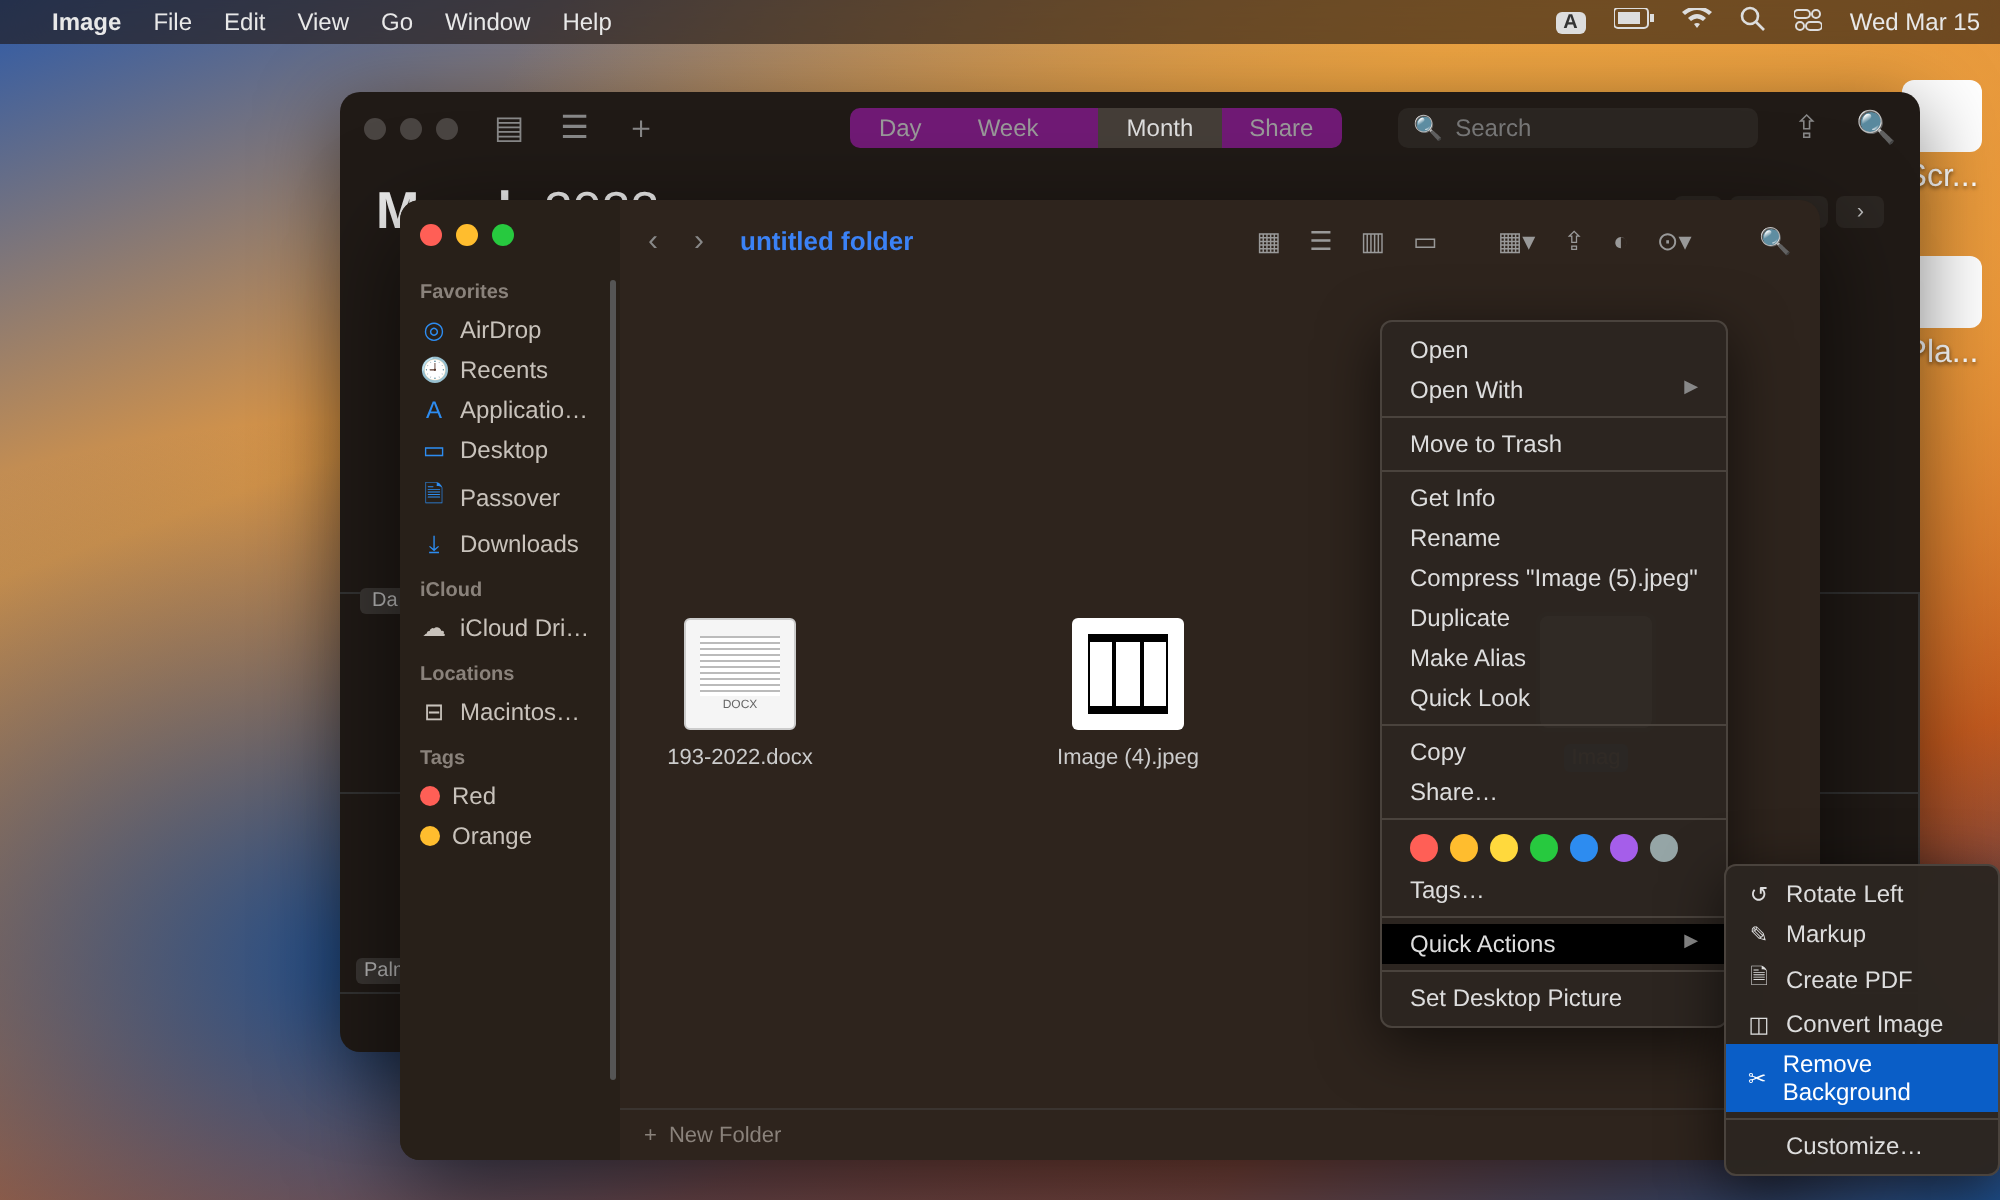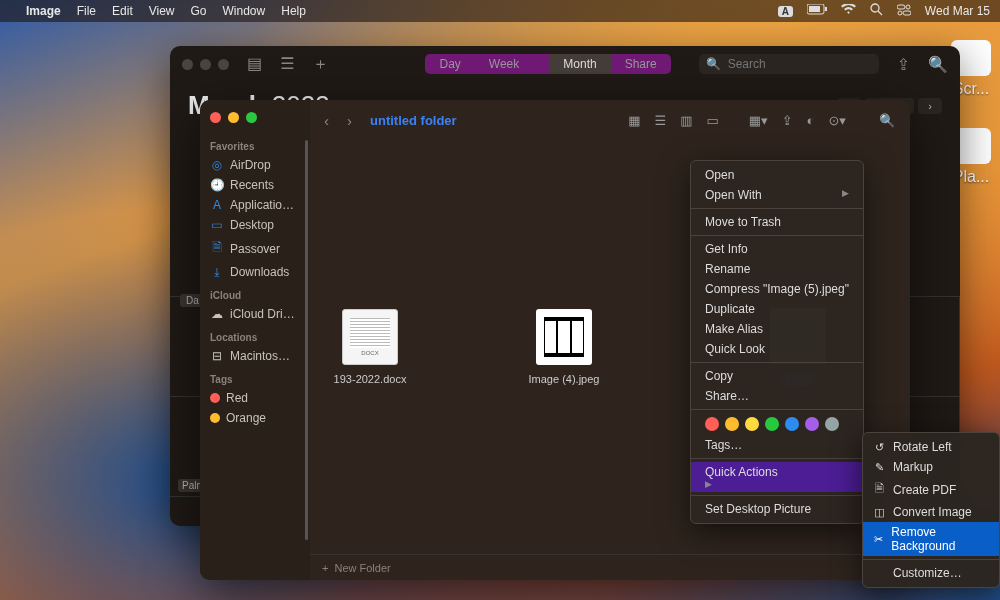--- a/index.html
+++ b/index.html
@@ -61,21 +61,21 @@
 .file { width: 100px; text-align: center; color: #ccc; font-size: 11px; }
 .file .thumb { width: 56px; height: 56px; margin: 0 auto 8px; border-radius: 3px; display: flex; align-items: center; justify-content: center; }
 .file .thumb.docx { background: #f5f5f5; color: #666; font-size: 7px; flex-direction: column; border: 1px solid #ccc; }
 .file .thumb.img { background: #fff; }
 .file.sel .fname { background: #0a5ec7; color: #fff; border-radius: 3px; padding: 1px 4px; display: inline-block; }
 .finder-status { height: 26px; border-top: 1px solid #3a3430; display: flex; align-items: center; padding: 0 12px; color: #8a827b; font-size: 11px; gap: 6px; }
 
 
 .ctx { position: absolute; left: 690px; top: 160px; width: 174px; background: rgba(44,38,33,0.98); border-radius: 6px; box-shadow: 0 8px 30px rgba(0,0,0,0.6); z-index: 10; padding: 4px 0; color: #ddd; font-size: 12px; border: 1px solid #4a433d; }
 .ctx-item { padding: 3px 14px; display: flex; align-items: flex-start; justify-content: space-between; cursor: pointer; }
-.ctx-item.hl { background: #4c1d95; flex-direction: column; }
+.ctx-item.hl { background: #000000; }
 .ctx-sep { height: 1px; background: #4a433d; margin: 3px 0; }
 .ctx-tags { display: flex; gap: 6px; padding: 4px 14px; }
 .ctx-tags span { width: 14px; height: 14px; border-radius: 50%; }
 .ctx .chev { color: #888; font-size: 9px; }
 
 
 .submenu { position: absolute; left: 862px; top: 432px; width: 138px; background: rgba(44,38,33,0.98); border-radius: 6px; box-shadow: 0 8px 30px rgba(0,0,0,0.6); z-index: 11; padding: 4px 0; color: #ddd; font-size: 12px; border: 1px solid #4a433d; }
 .sub-item { padding: 3px 10px; display: flex; align-items: center; gap: 7px; cursor: pointer; }
 .sub-item.sel { background: #0a5ec7; color: #fff; }
 .sub-item .ic { width: 13px; text-align: center; font-size: 11px; }

